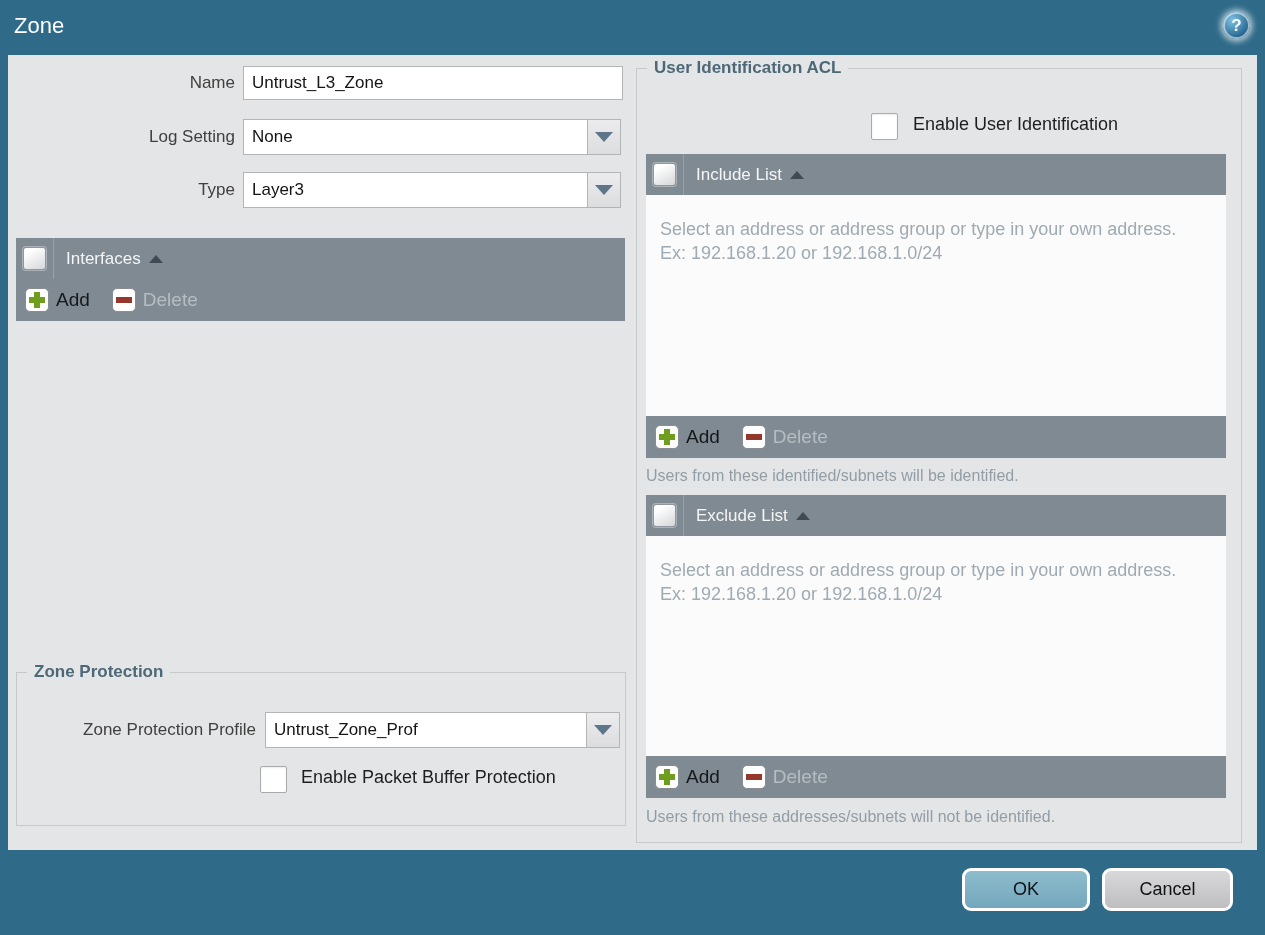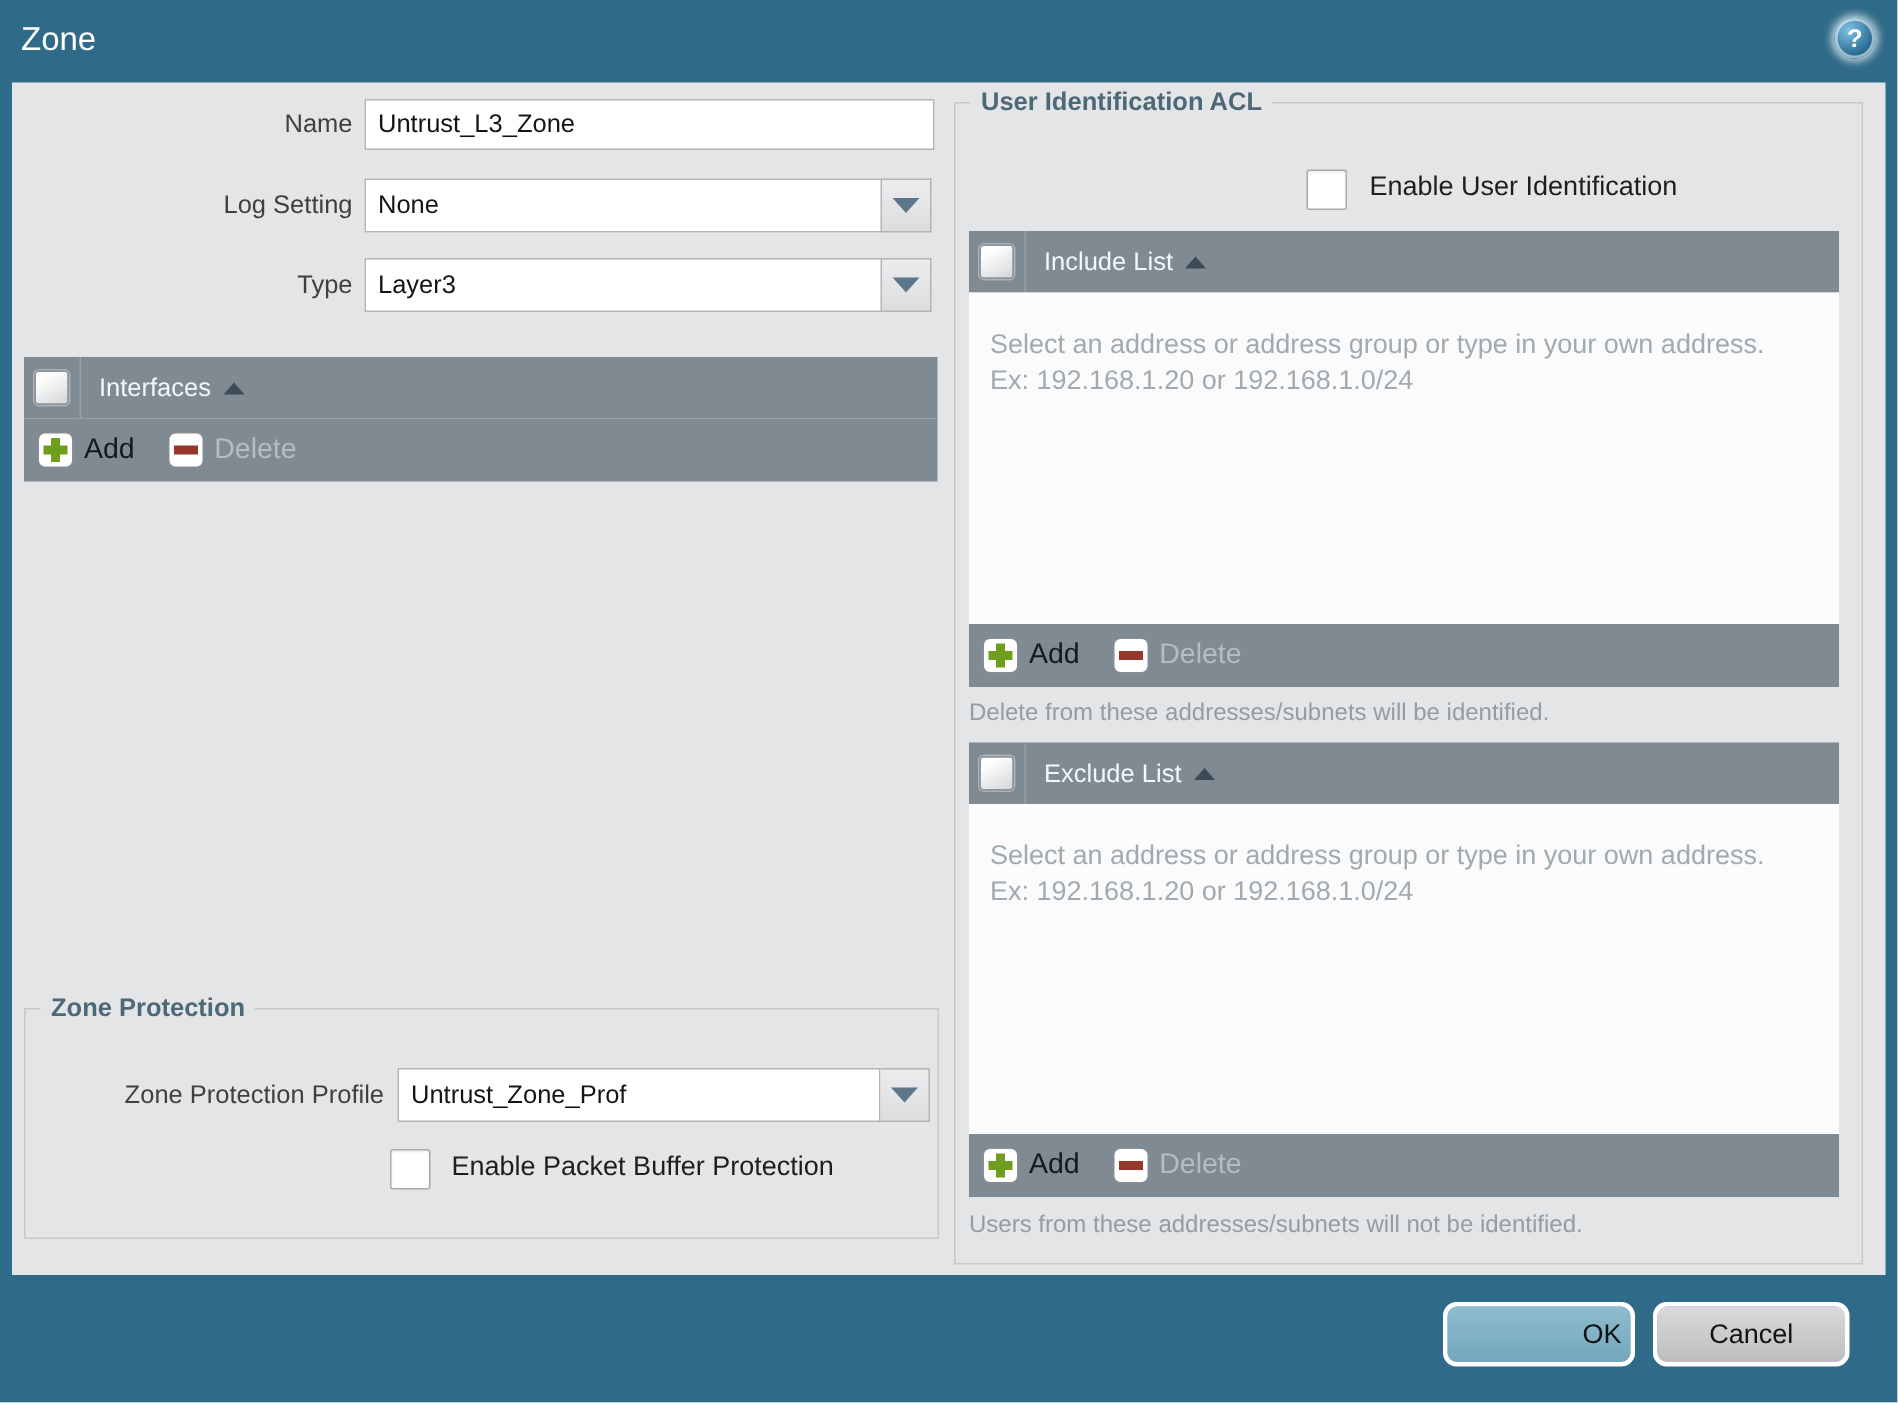--- a/index.html
+++ b/index.html
@@ -141,21 +141,21 @@
           <button class="abtn">
             <span class="icon-sq icon-add"></span>
             <span class="albl">Add</span>
           </button>
           <button class="abtn disabled">
             <span class="icon-sq icon-del"></span>
             <span class="albl">Delete</span>
           </button>
         </div>
       </div>
-      <div class="caption" style="left:9px;top:398px;">Delete from these addresses/subnets will be identified.</div>
+      <div class="caption" style="left:9px;top:398px;">Users from these identified/subnets will be identified.</div>
 
       <div class="tbl" style="left:9px;top:426px;width:580px;height:303px;">
         <div class="tbl-head">
           <div class="cbcell">
               <div class="cb"></div>
             </div>
           <span class="htext">Exclude List</span>
           <span class="tri-up"></span>
         </div>
         <div class="tbl-body">
@@ -170,16 +170,16 @@
             <span class="icon-sq icon-del"></span>
             <span class="albl">Delete</span>
           </button>
         </div>
       </div>
       <div class="caption" style="left:9px;top:739px;">Users from these addresses/subnets will not be identified.</div>
     </div>
 
   </div>
 
-  <button class="btn ok" style="left:962px;top:868px;width:128px;text-align:right;">OK</button>
+  <button class="btn ok" style="left:962px;top:868px;width:128px;">OK</button>
   <button class="btn cancel" style="left:1102px;top:868px;width:131px;">Cancel</button>
 
 </div>
 
 </body></html>

